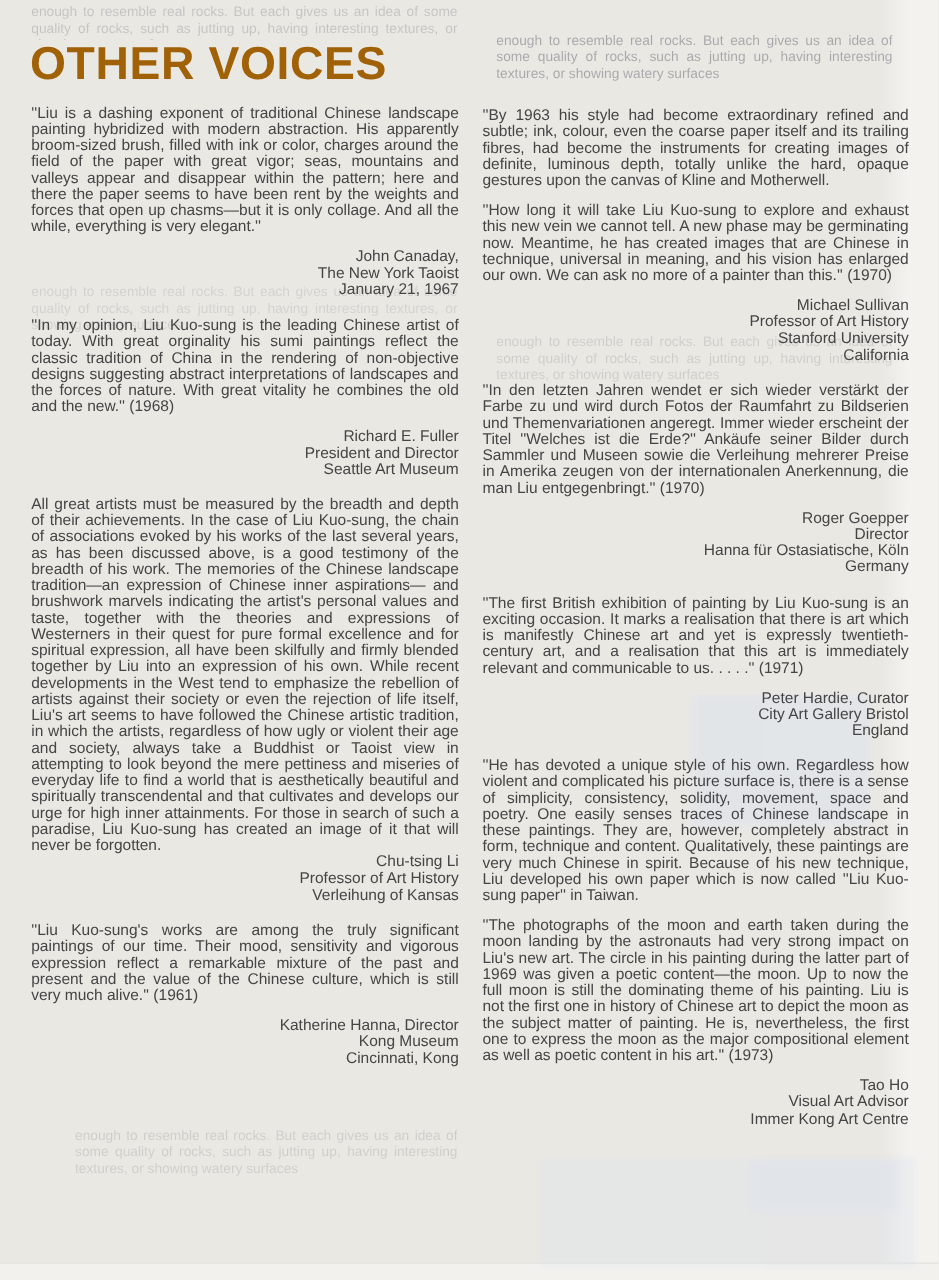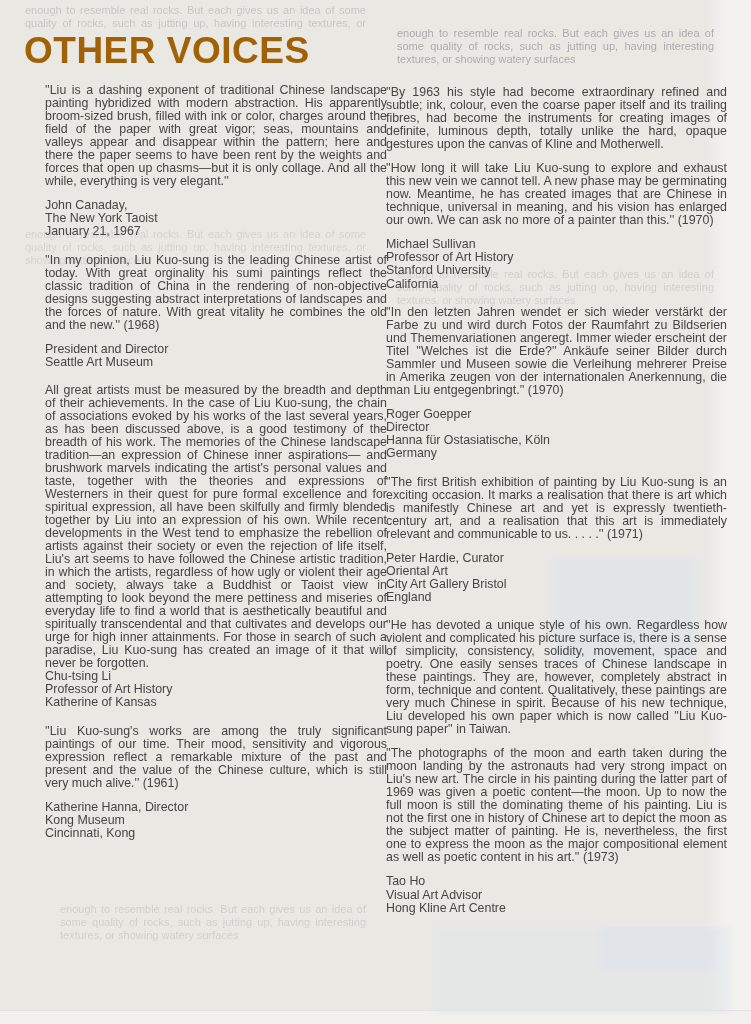--- a/index.html
+++ b/index.html
@@ -29,27 +29,27 @@
   #g2{left:397px;top:27px;width:317px;height:56px;opacity:.30;}
   #g3{left:25px;top:228px;width:341px;height:66px;opacity:.10;}
   #g4{left:397px;top:268px;width:317px;height:42px;opacity:.12;}
   #g5{left:60px;top:903px;width:306px;height:72px;opacity:.12;}
 
   .title{
     position:absolute;left:24px;top:30px;margin:0;
     font-size:37px;font-weight:700;letter-spacing:.5px;color:#a16207;
   }
   .col{position:absolute;color:#454545;font-size:12.4px;line-height:13px;}
-  .col-left{left:25px;top:84px;width:342px;margin-left:20px;}
+  .col-left{left:25px;top:84px;width:342px;}
   .col-right{left:386px;top:86px;width:341px;}
   .q{margin:0 0 11px 0;text-align:justify;}
   .essay{margin:0;text-align:justify;}
   .src{margin:0 0 11px 0;text-align:justify;}
   .src .b{font-weight:700;}
-  .attr{margin:0 0 15px 0;}
+  .attr{margin:0 0 15px 0;text-align:right;}
   .attr div{line-height:13.2px;}
 </style>
 </head>
 <body>
 
 <div class="right-strip"></div>
 <div class="bottom-band"></div>
 <div class="patch" id="p1"></div>
 <div class="patch" id="p2"></div>
 <div class="patch" id="p3"></div>
@@ -63,28 +63,29 @@
 
 <section class="col col-left">
   <p class="q">''Liu is a dashing exponent of traditional Chinese landscape painting hybridized with modern abstraction. His apparently broom-sized brush, filled with ink or color, charges around the field of the paper with great vigor; seas, mountains and valleys appear and disappear within the pattern; here and there the paper seems to have been rent by the weights and forces that open up chasms—but it is only collage. And all the while, everything is very elegant.''</p>
   <div class="attr">
     <div>John Canaday,</div>
     <div>The New York Taoist</div>
     <div>January 21, 1967</div>
   </div>
   <p class="q">''In my opinion, Liu Kuo-sung is the leading Chinese artist of today. With great orginality his sumi paintings reflect the classic tradition of China in the rendering of non-objective designs suggesting abstract interpretations of landscapes and the forces of nature. With great vitality he combines the old and the new.'' (1968)</p>
   <div class="attr">
+    <div>Richard E. Fuller</div>
     <div>President and Director</div>
     <div>Seattle Art Museum</div>
   </div>
   <p class="essay">All great artists must be measured by the breadth and depth of their achievements. In the case of Liu Kuo-sung, the chain of associations evoked by his works of the last several years, as has been discussed above, is a good testimony of the breadth of his work. The memories of the Chinese landscape tradition—an expression of Chinese inner aspirations— and brushwork marvels indicating the artist's personal values and taste, together with the theories and expressions of Westerners in their quest for pure formal excellence and for spiritual expression, all have been skilfully and firmly blended together by Liu into an expression of his own. While recent developments in the West tend to emphasize the rebellion of artists against their society or even the rejection of life itself, Liu's art seems to have followed the Chinese artistic tradition, in which the artists, regardless of how ugly or violent their age and society, always take a Buddhist or Taoist view in attempting to look beyond the mere pettiness and miseries of everyday life to find a world that is aesthetically beautiful and spiritually transcendental and that cultivates and develops our urge for high inner attainments. For those in search of such a paradise, Liu Kuo-sung has created an image of it that will never be forgotten.</p>
   <div class="attr">
     <div>Chu-tsing Li</div>
     <div>Professor of Art History</div>
-    <div>Katherine of Kansas</div>
+    <div>Verleihung of Kansas</div>
   </div>
   <p class="q">''Liu Kuo-sung's works are among the truly significant paintings of our time. Their mood, sensitivity and vigorous expression reflect a remarkable mixture of the past and present and the value of the Chinese culture, which is still very much alive.'' (1961)</p>
   <div class="attr">
     <div>Katherine Hanna, Director</div>
     <div>Kong Museum</div>
     <div>Cincinnati, Kong</div>
   </div>
 </section>
 
 <section class="col col-right">
@@ -99,24 +100,23 @@
   <p class="q">''In den letzten Jahren wendet er sich wieder verstärkt der Farbe zu und wird durch Fotos der Raumfahrt zu Bildserien und Themenvariationen angeregt. Immer wieder erscheint der Titel ''Welches ist die Erde?'' Ankäufe seiner Bilder durch Sammler und Museen sowie die Verleihung mehrerer Preise in Amerika zeugen von der internationalen Anerkennung, die man Liu entgegenbringt.'' (1970)</p>
   <div class="attr">
     <div>Roger Goepper</div>
     <div>Director</div>
     <div>Hanna für Ostasiatische, Köln</div>
     <div>Germany</div>
   </div>
   <p class="q">''The first British exhibition of painting by Liu Kuo-sung is an exciting occasion. It marks a realisation that there is art which is manifestly Chinese art and yet is expressly twentieth-century art, and a realisation that this art is immediately relevant and communicable to us. . . . .'' (1971)</p>
   <div class="attr">
     <div>Peter Hardie, Curator</div>
-    <div>Oriental Art</div>
     <div>City Art Gallery Bristol</div>
     <div>England</div>
   </div>
   <p class="q">''He has devoted a unique style of his own. Regardless how violent and complicated his picture surface is, there is a sense of simplicity, consistency, solidity, movement, space and poetry. One easily senses traces of Chinese landscape in these paintings. They are, however, completely abstract in form, technique and content. Qualitatively, these paintings are very much Chinese in spirit. Because of his new technique, Liu developed his own paper which is now called ''Liu Kuo-sung paper'' in Taiwan.</p>
   <p class="q">''The photographs of the moon and earth taken during the moon landing by the astronauts had very strong impact on Liu's new art. The circle in his painting during the latter part of 1969 was given a poetic content—the moon. Up to now the full moon is still the dominating theme of his painting. Liu is not the first one in history of Chinese art to depict the moon as the subject matter of painting. He is, nevertheless, the first one to express the moon as the major compositional element as well as poetic content in his art.'' (1973)</p>
   <div class="attr">
     <div>Tao Ho</div>
     <div>Visual Art Advisor</div>
-    <div>Hong Kline Art Centre</div>
+    <div>Immer Kong Art Centre</div>
   </div>
 </section>
 
 </body></html>

